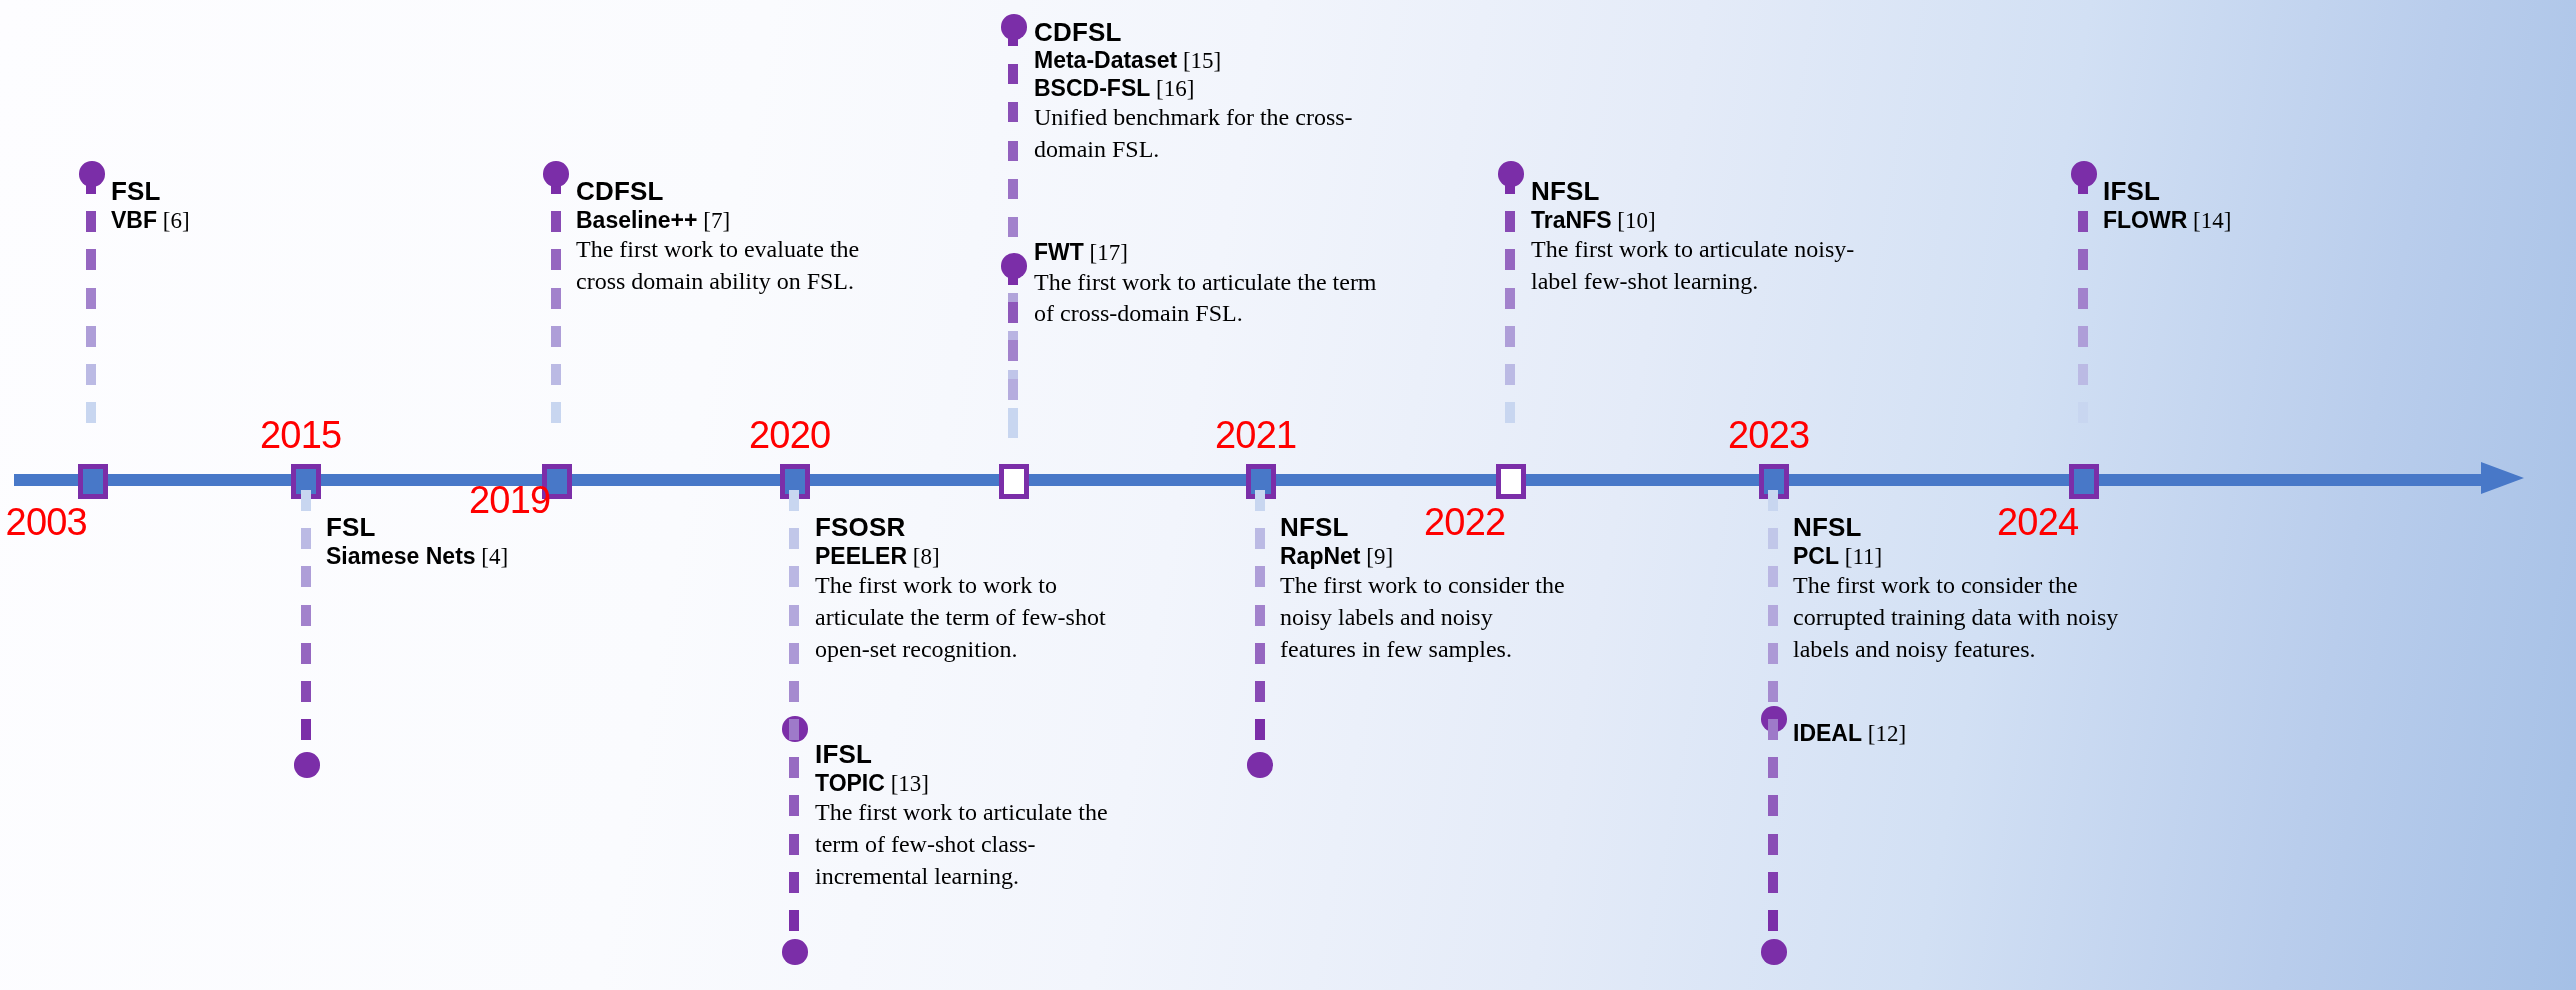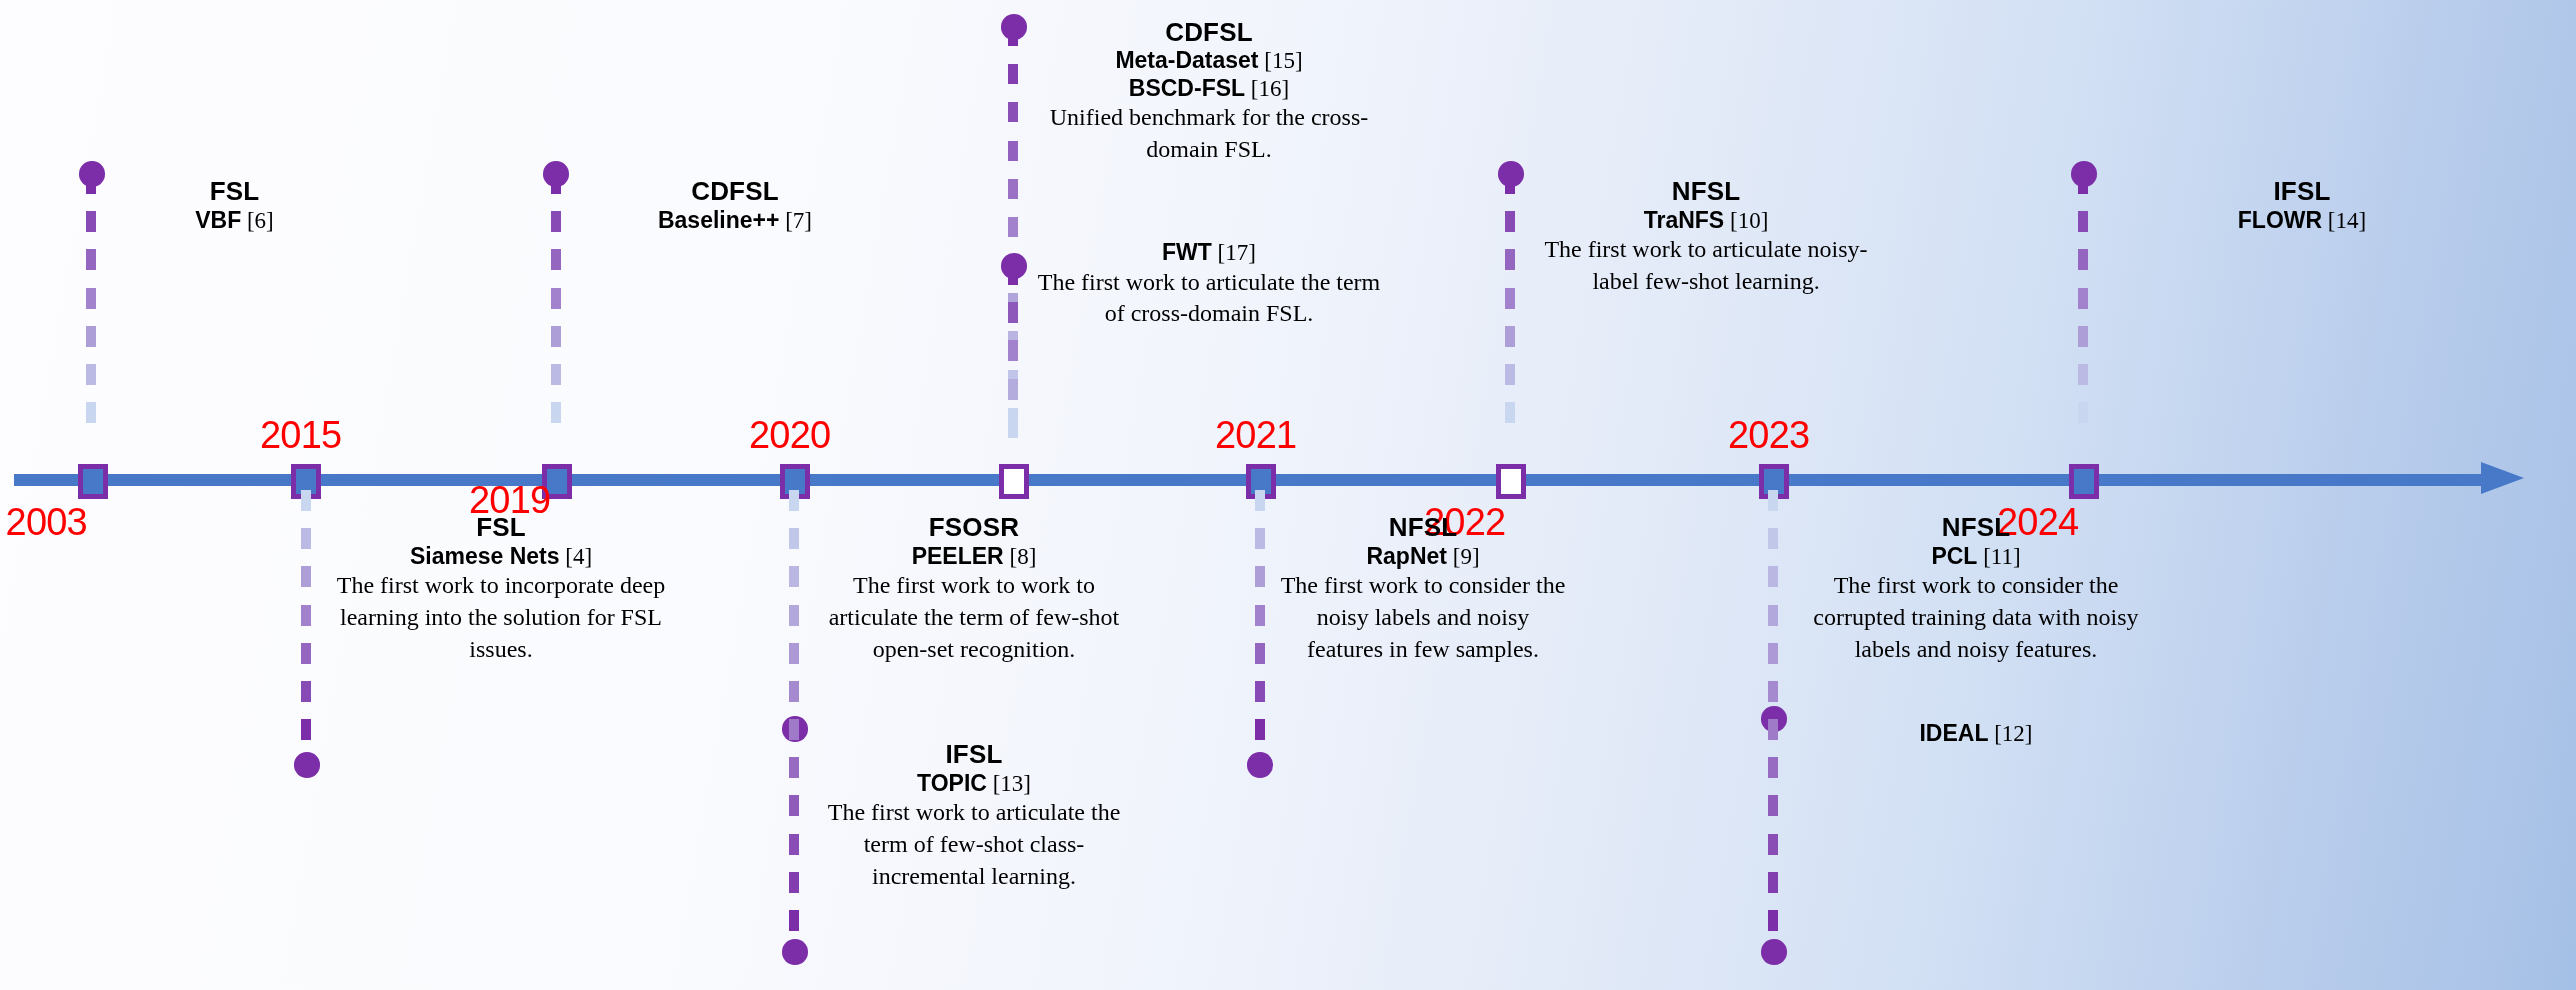--- a/index.html
+++ b/index.html
@@ -18,21 +18,21 @@
   .tick.hollow{background:#ffffff;}
   .yearlbl{position:absolute;color:#ff0000;font-size:38px;font-weight:400;
     font-family:"Liberation Sans",sans-serif;white-space:nowrap;letter-spacing:-0.8px;text-align:right;}
 
   
   .stem{position:absolute;width:10.3px;}
   .stem .seg{position:absolute;left:0;width:10.3px;}
   .dot{position:absolute;width:25.5px;height:25.5px;border-radius:50%;background:#7b2ea8;}
 
   
-  .card{position:absolute;text-align:center;}
+  .card{position:absolute;}
   .cat{font-size:26px;font-weight:bold;color:#000;line-height:1.14;
        font-family:"Liberation Sans",sans-serif;letter-spacing:0.2px;}
   .ref{font-size:23px;font-weight:bold;color:#000;line-height:1.2;
        font-family:"Liberation Sans",sans-serif;}
   .ref .num{font-weight:400;font-family:Liberation Serif, serif;}
   .desc{font-size:24px;color:#000;line-height:1.32;
         font-family:"Liberation Serif",serif;}
 </style>
 </head>
 <body>
@@ -194,25 +194,25 @@
     <div class="dot" style="left: 2071px; top: 161px;"></div>
   </div>
 <div id="cards-layer">
     <div class="card" style="left: 111px; top: 177px; width: 247px;">
       <div class="cat">FSL</div>
       <div class="ref"><span>VBF</span><span class="num"> [6]</span></div>
     </div>
     <div class="card" style="left: 326px; top: 513px; width: 350px;">
       <div class="cat">FSL</div>
       <div class="ref"><span>Siamese Nets</span><span class="num"> [4]</span></div>
-      <div class="desc">The first work  to incorporate deep learning into the solution for FSL issues.</div>
     </div>
     <div class="card" style="left: 576px; top: 177px; width: 318px;">
       <div class="cat">CDFSL</div>
       <div class="ref"><span>Baseline++</span><span class="num"> [7]</span></div>
+      <div class="desc">The first work  to evaluate the cross domain ability on FSL.</div>
     </div>
     <div class="card" style="left: 815px; top: 513px; width: 318px;">
       <div class="cat">FSOSR</div>
       <div class="ref"><span>PEELER</span><span class="num"> [8]</span></div>
       <div class="desc">The first work  to work to articulate the term of  few-shot open-set recognition.</div>
     </div>
     <div class="card" style="left: 815px; top: 740px; width: 318px;">
       <div class="cat">IFSL</div>
       <div class="ref"><span>TOPIC</span><span class="num"> [13]</span></div>
       <div class="desc">The first work  to articulate the term of  few-shot class-incremental learning.</div>

